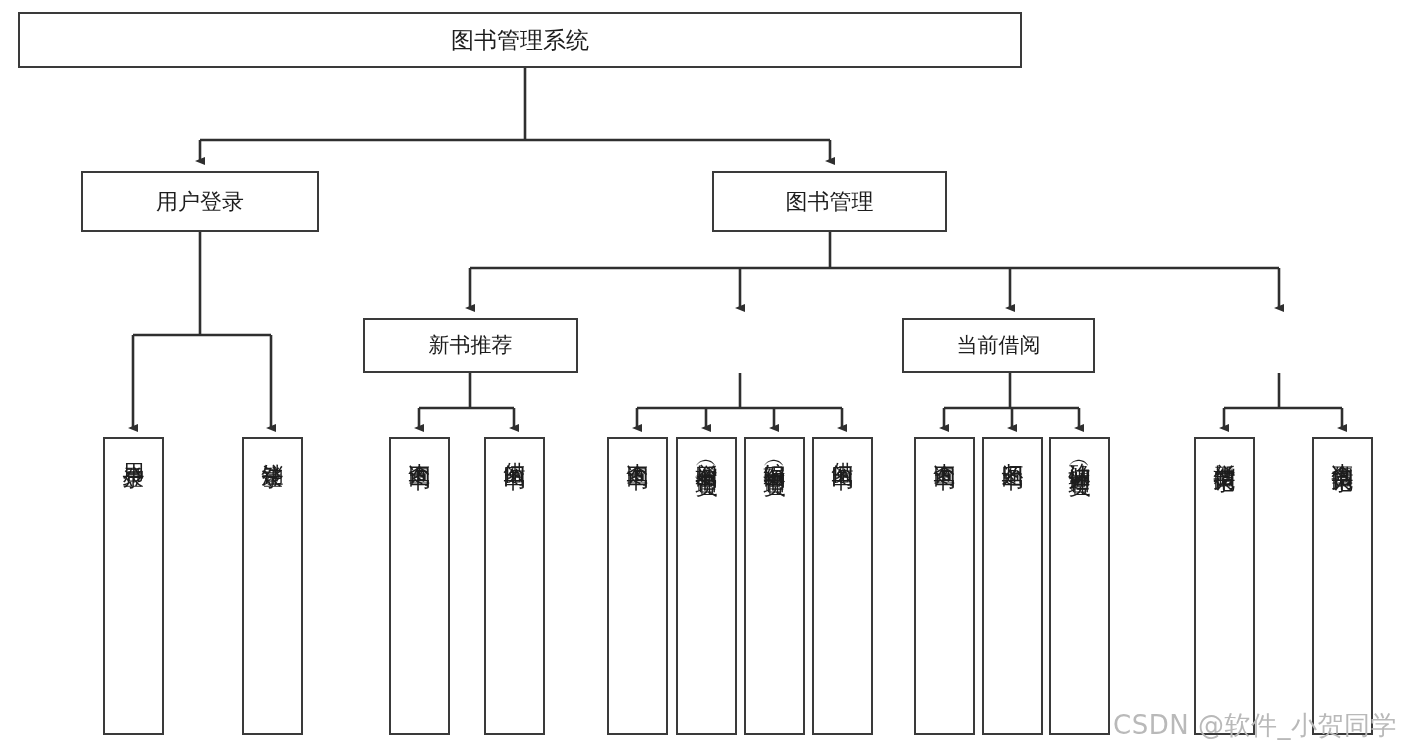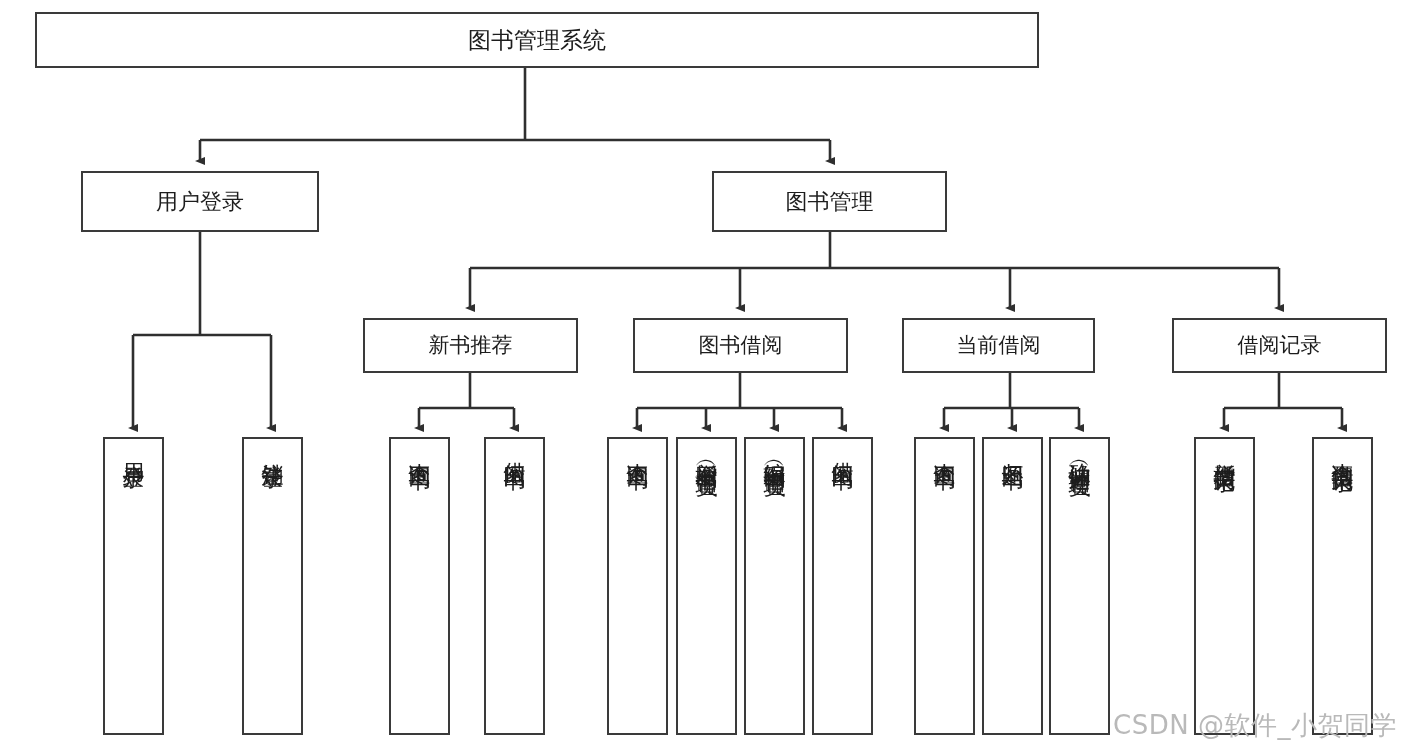--- a/index.html
+++ b/index.html
@@ -122,47 +122,41 @@
       <path d="M1012,408 L1012,428" marker-end="url(#arrow)"></path>
       <path d="M1079,408 L1079,428" marker-end="url(#arrow)"></path>
 
       <path d="M1279,373 L1279,408"></path>
       <path d="M1224,408 L1342,408"></path>
       <path d="M1224,408 L1224,428" marker-end="url(#arrow)"></path>
       <path d="M1342,408 L1342,428" marker-end="url(#arrow)"></path>
     </g>
   </svg>
 
-  <div class="node tier-root" style="left:18px; top:12px; width:1004px; height:56px;margin-left:17px;">
+  <div class="node tier-root" style="left:18px; top:12px; width:1004px; height:56px;">
     <span class="node-label">图书管理系统</span>
   </div>
 
   <div class="node tier-2" style="left:81px; top:171px; width:238px; height:61px;">
     <span class="node-label">用户登录</span>
   </div>
 
   <div class="node tier-2" style="left:712px; top:171px; width:235px; height:61px;">
     <span class="node-label">图书管理</span>
   </div>
 
   <div class="node tier-3" style="left:363px; top:318px; width:215px; height:55px;">
     <span class="node-label">新书推荐</span>
   </div>
 
-  <div class="node tier-3" style="left:633px; top:318px; width:215px; height:55px;">
-    <span class="node-label">图书借阅</span>
-  </div>
 
   <div class="node tier-3" style="left:902px; top:318px; width:193px; height:55px;">
     <span class="node-label">当前借阅</span>
   </div>
 
-  <div class="node tier-3" style="left:1172px; top:318px; width:215px; height:55px;">
-    <span class="node-label">借阅记录</span>
-  </div>
 
   <div class="node leaf" style="left:103px; top:437px; width:61px; height:298px;">
     <span class="node-label">用户登录</span>
   </div>
 
   <div class="node leaf" style="left:242px; top:437px; width:61px; height:298px;">
     <span class="node-label">注销登录</span>
   </div>
 
   <div class="node leaf" style="left:389px; top:437px; width:61px; height:298px;">

